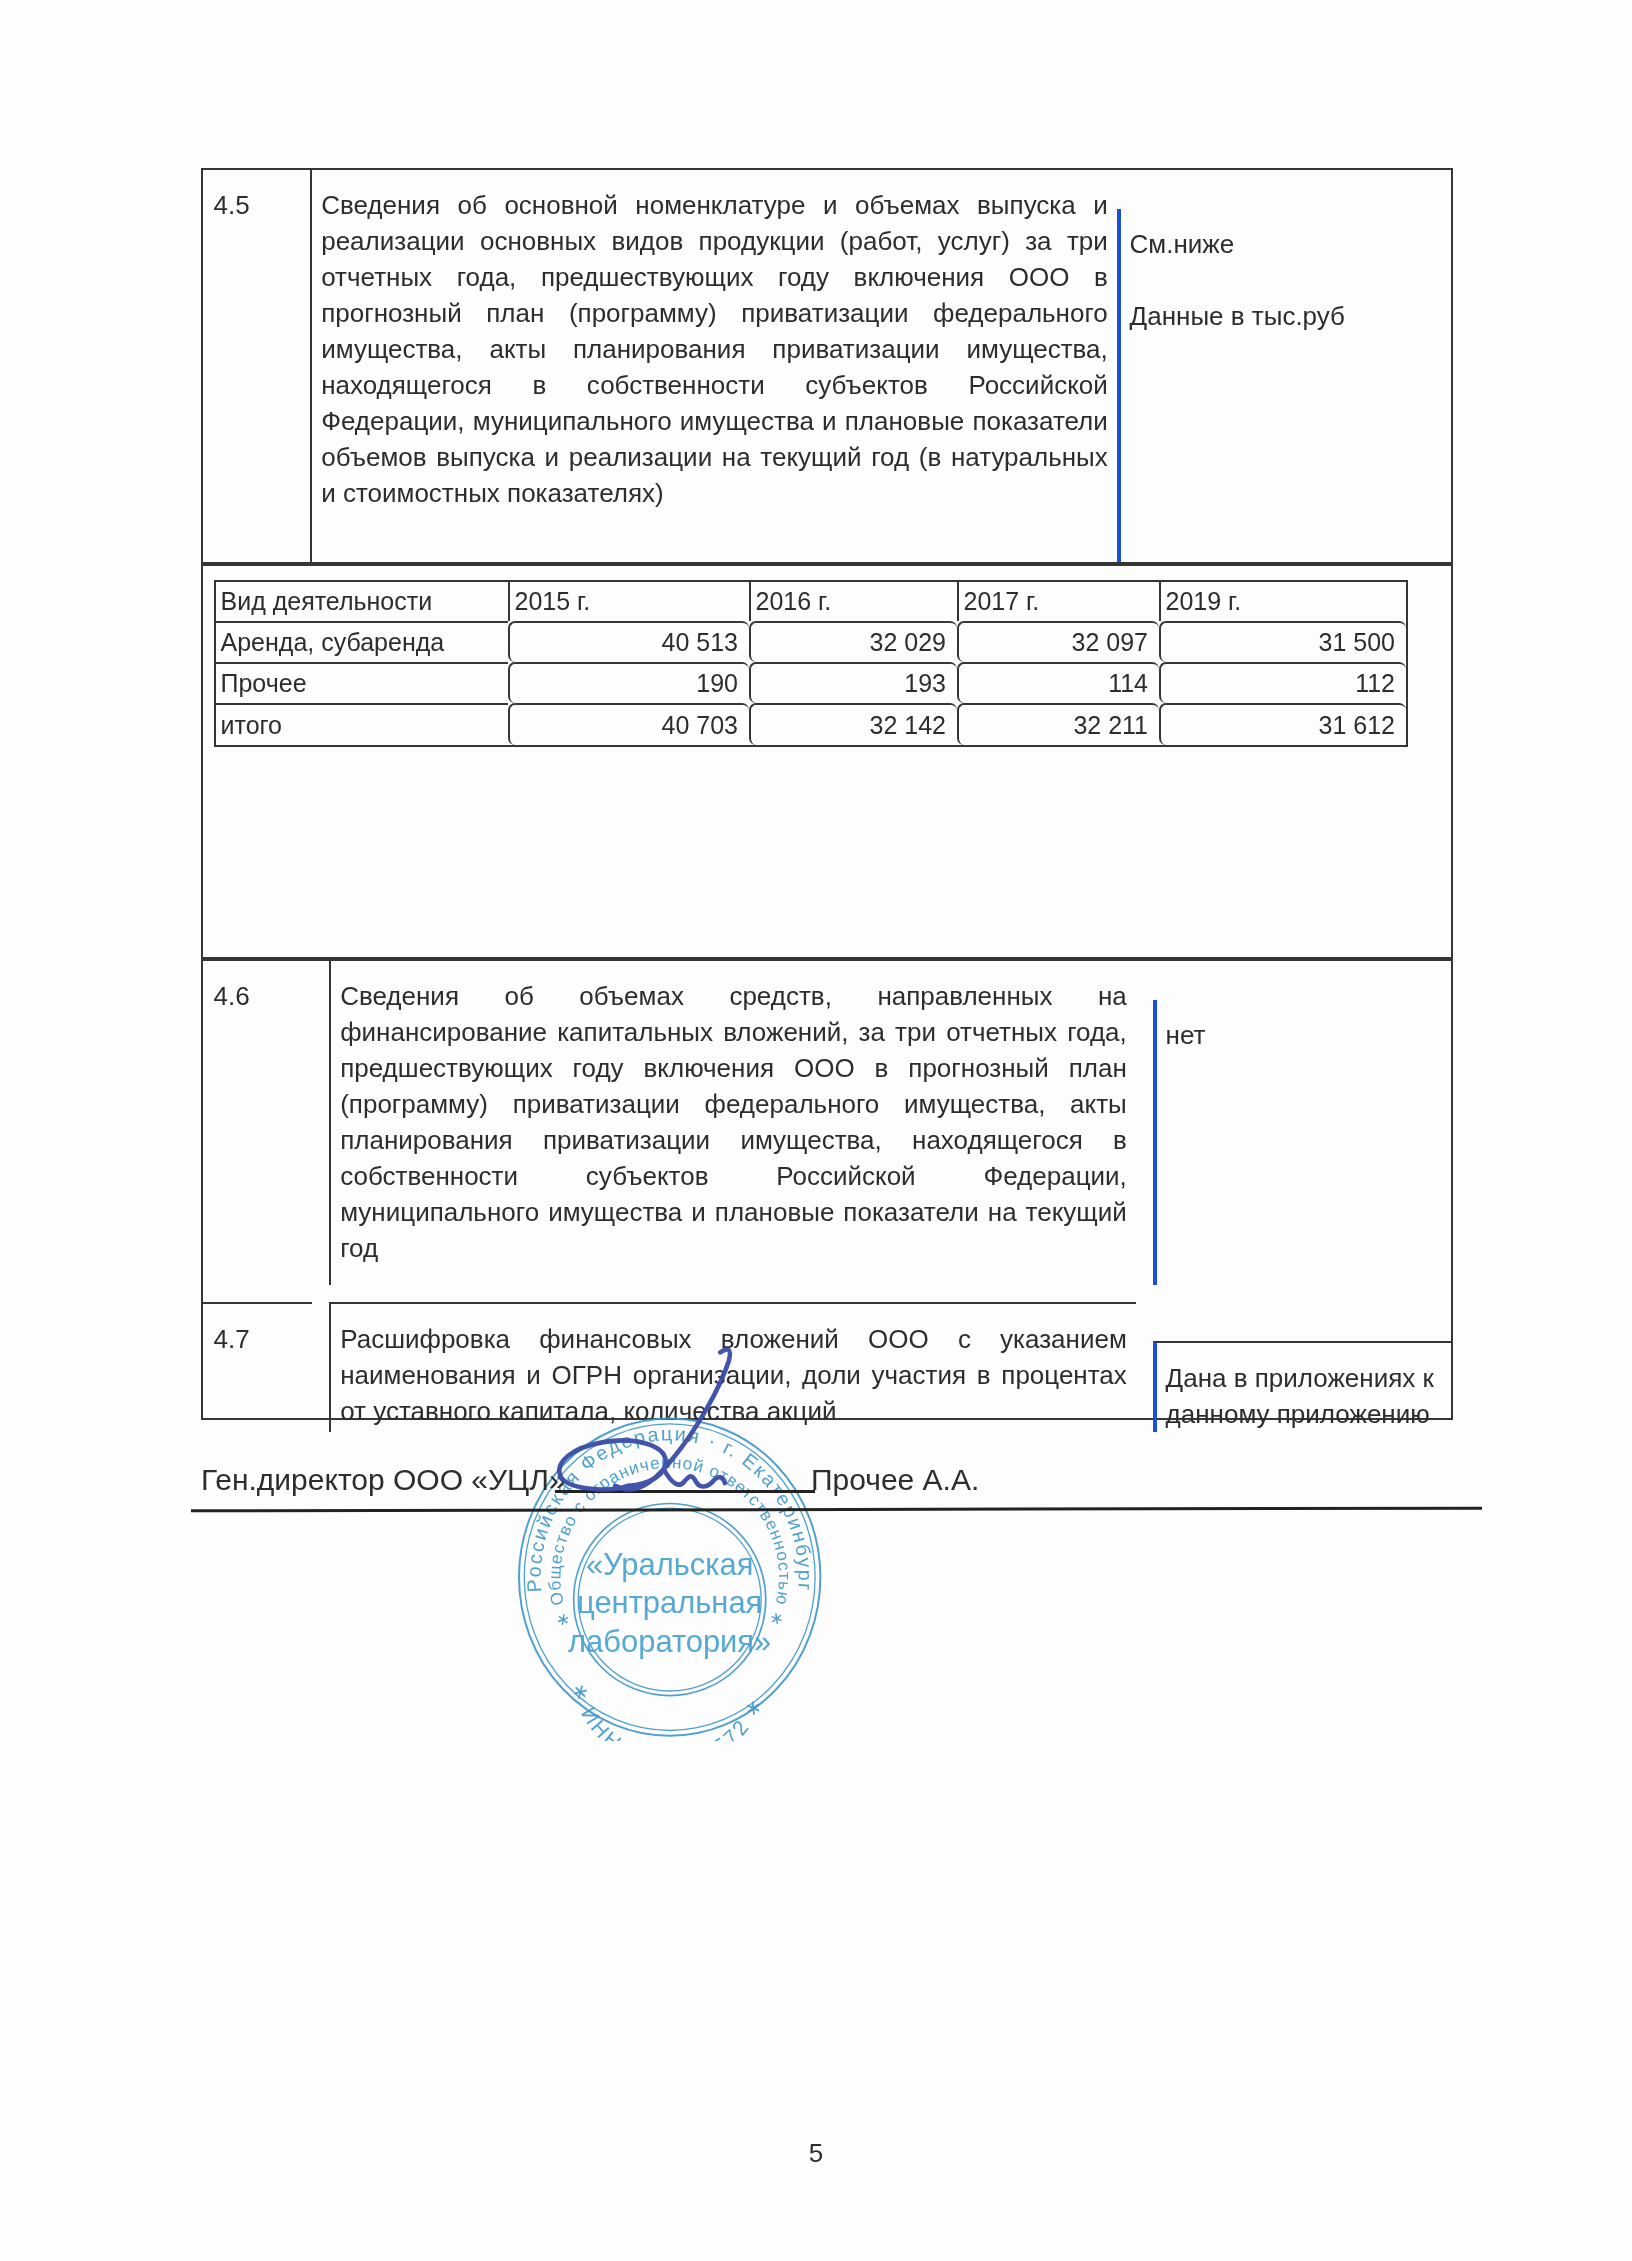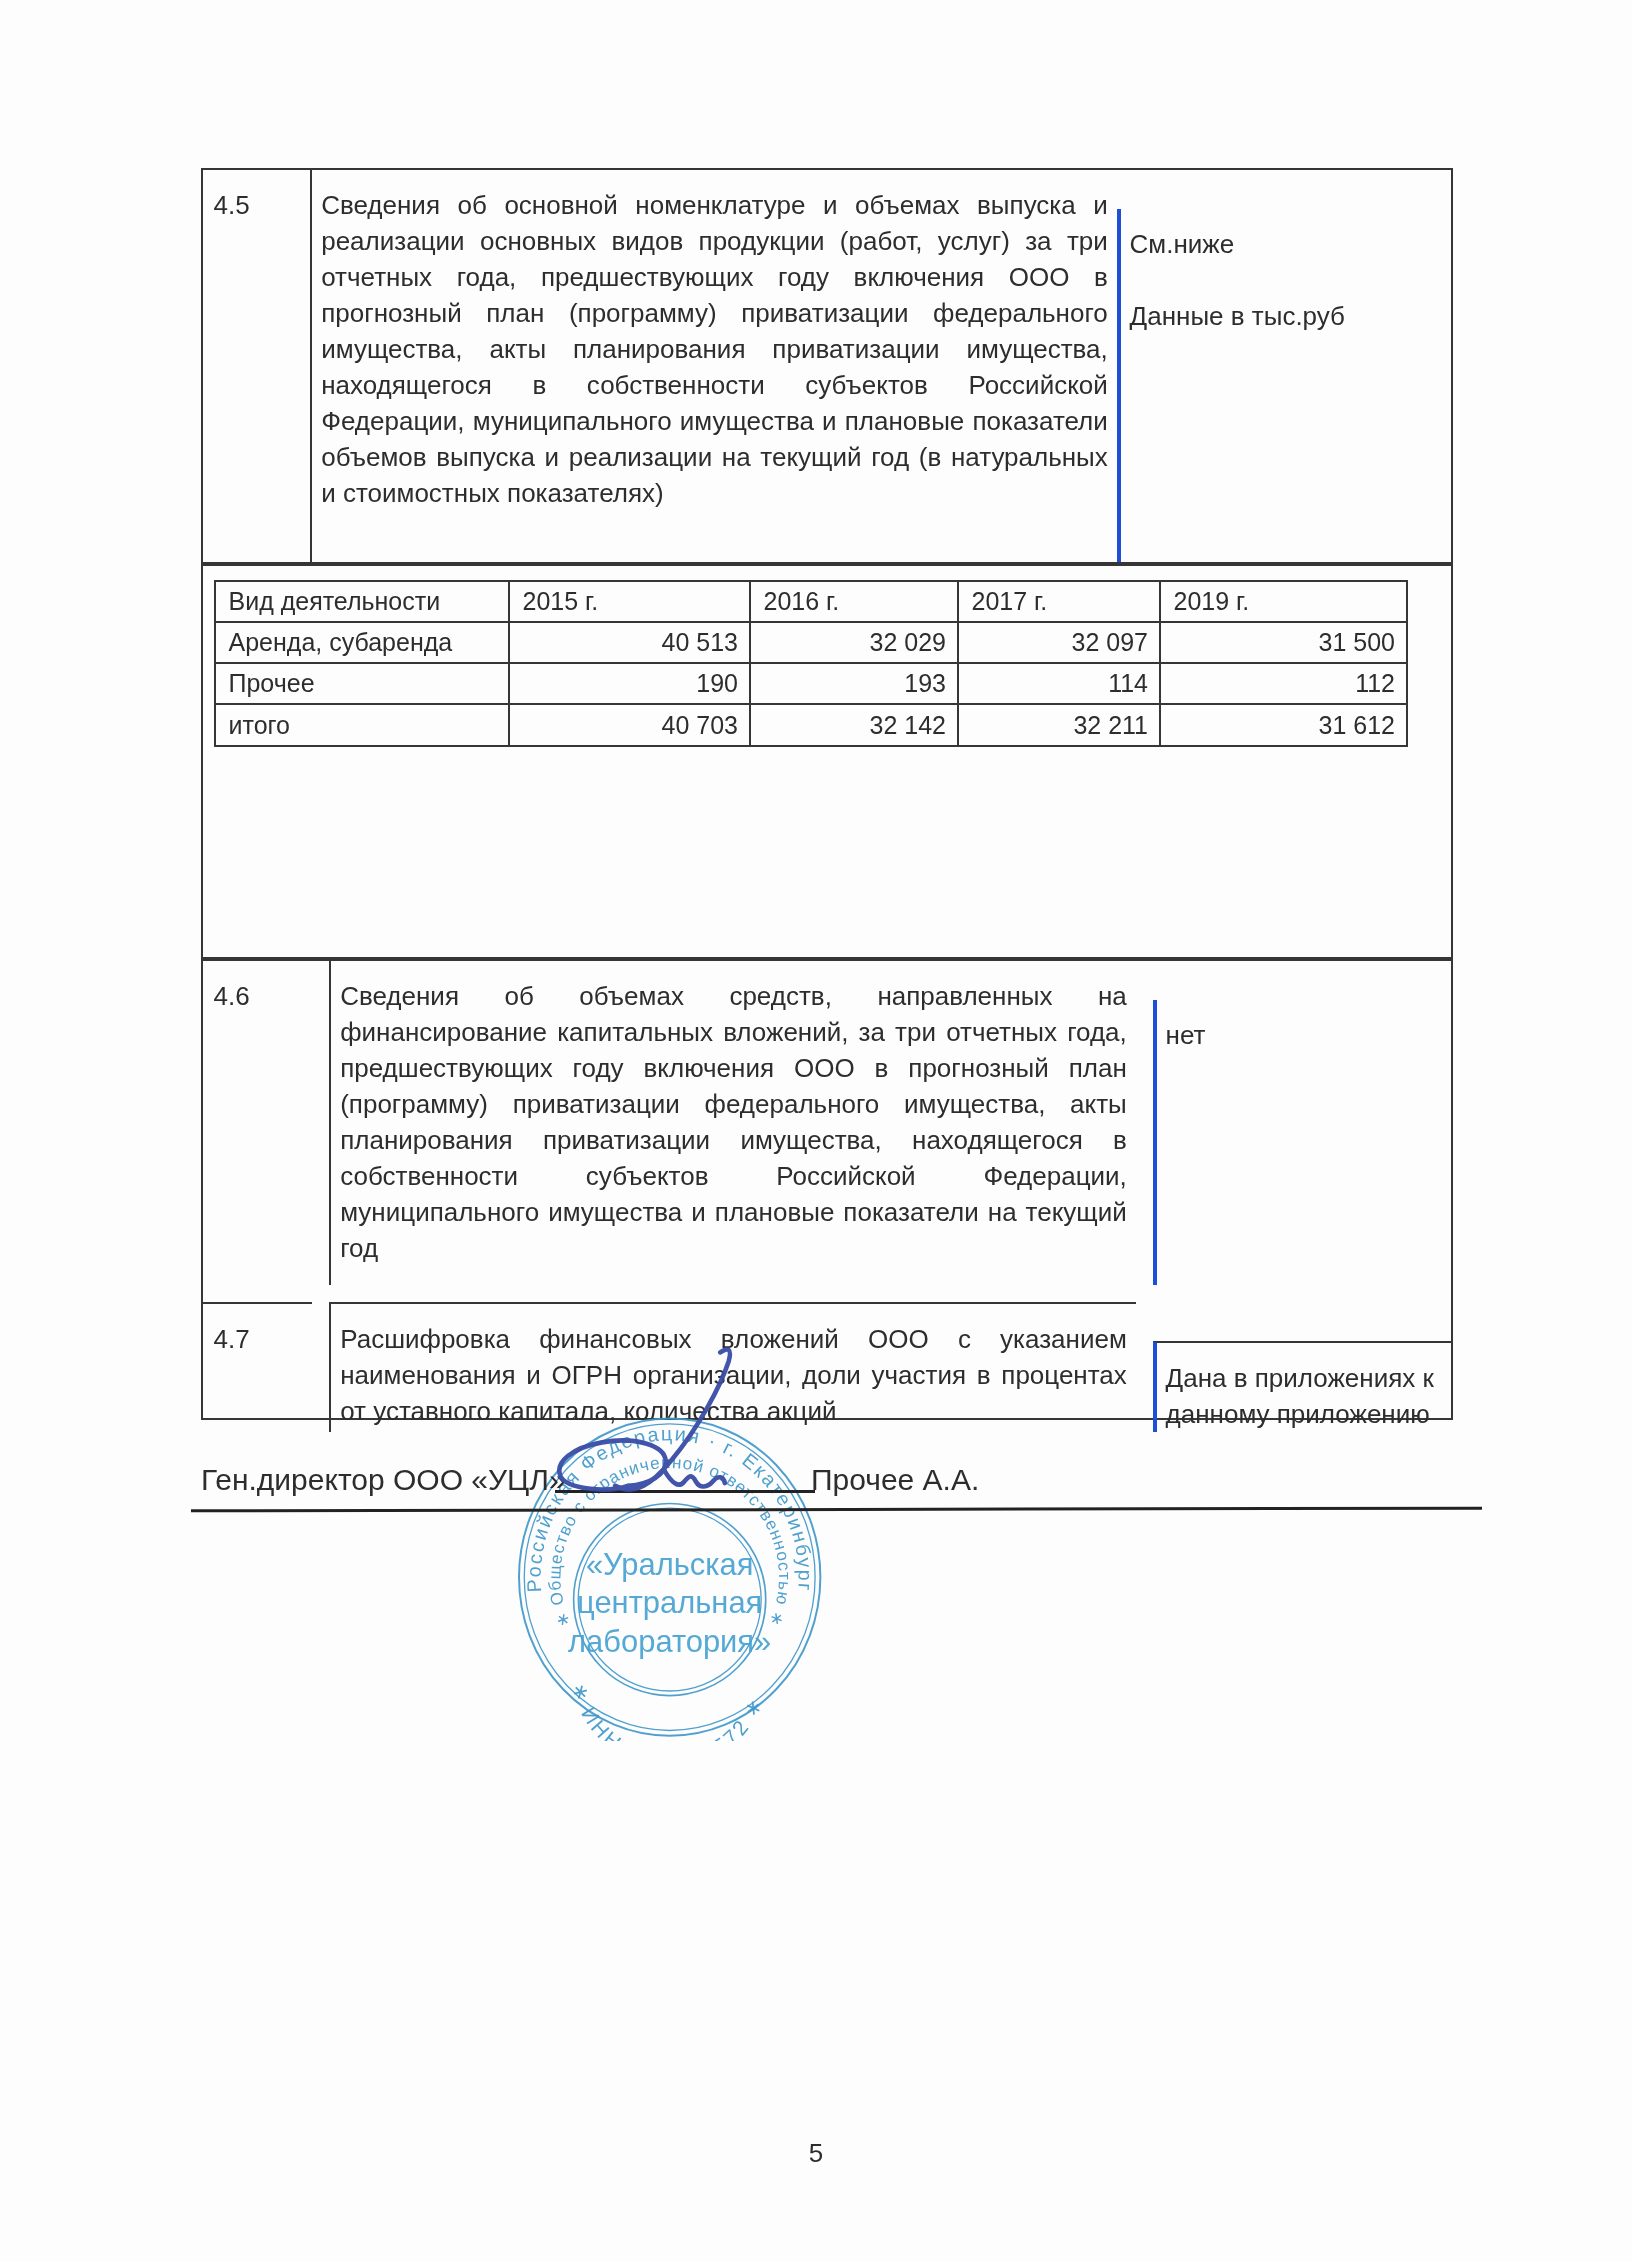--- a/index.html
+++ b/index.html
@@ -36,25 +36,25 @@
   }
   #year-table{
     position:absolute;left:10.5px;top:14px;width:1194px;height:167px;
     box-sizing:border-box;border:2px solid #363636;
     display:grid;
     grid-template-columns:292px 241px 208px 202px 1fr;
     grid-template-rows:39px 41px 41px 1fr;
   }
   .yt-cell{
     box-sizing:border-box;display:flex;align-items:center;
-    font-size:25px;padding-left:13px;
+    font-size:25px;padding-left:5px;
   }
   .yt-cell.vline{border-left:2px solid #363636;}
   .yt-cell.hline{border-top:2px solid #363636;}
-  .yt-cell.numval{justify-content:flex-end;padding-right:10.5px;padding-left:13px;}
+  .yt-cell.numval{justify-content:flex-end;padding-right:10.5px;padding-left:13px;border-radius:7px;}
   
   #sig-label,#sig-name{font-size:30px;line-height:36px;white-space:nowrap;}
   .ink-line{background:#222;}
   
   svg text{font-family:"Liberation Sans", sans-serif;}
   #page-num{font-size:26px;width:1632px;text-align:center;}
 </style>
 </head>
 <body>
 

